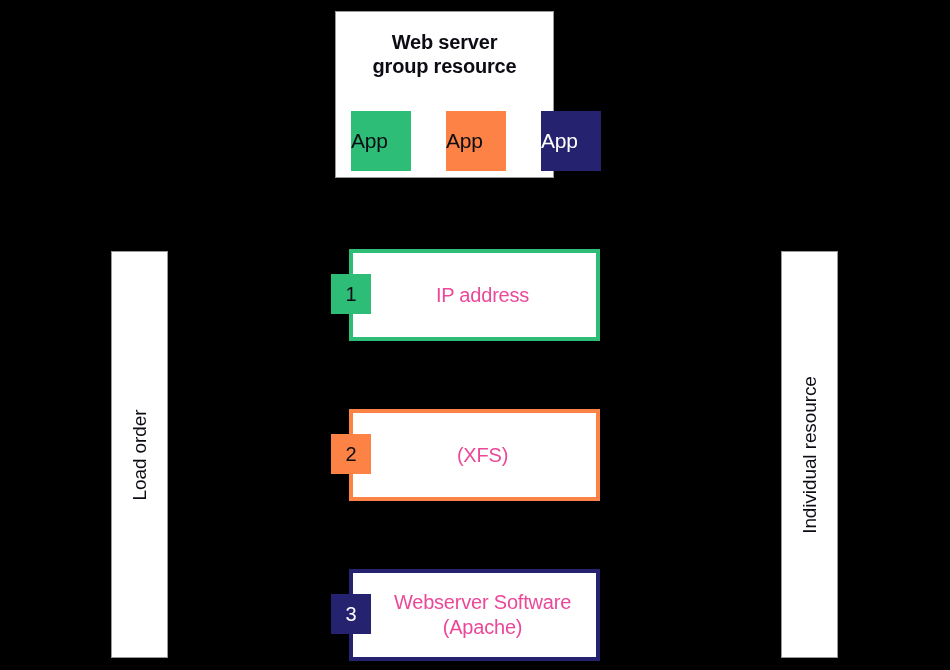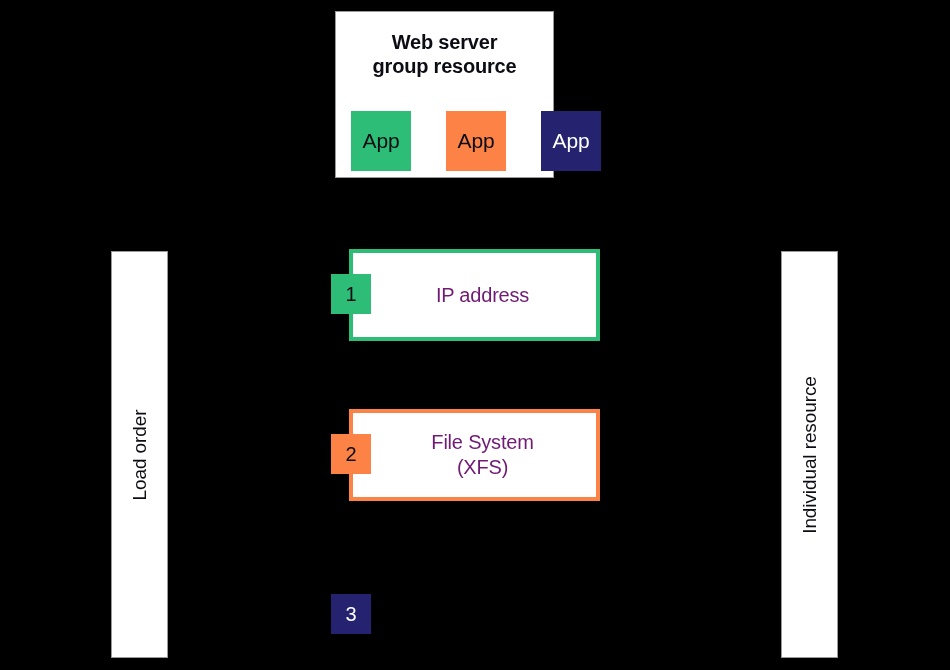--- a/index.html
+++ b/index.html
@@ -55,21 +55,21 @@
     width: 247px;
     height: 60px;
   }
   .app-chip {
     position: absolute;
     top: 0;
     width: 60px;
     height: 60px;
     display: flex;
     align-items: center;
-    justify-content: center;
+    justify-content: flex-start;
     font-size: 21px;
     font-weight: 500;
     letter-spacing: -0.2px;
   }
   .app-chip.a0 { left: 0px; }
   .app-chip.a1 { left: 95px; }
   .app-chip.a2 { left: 190px; }
 
   
   .side-bar {
@@ -113,21 +113,21 @@
   .res-text {
     position: absolute;
     left: 0;
     top: 0;
     width: 100%;
     height: 100%;
     display: flex;
     flex-direction: column;
     align-items: center;
     justify-content: center;
-    color: #701a75;
+    color: #ec4899;
     font-size: 20px;
     line-height: 25px;
     font-weight: 500;
     letter-spacing: -0.2px;
     text-align: center;
     padding-left: 16px;
     box-sizing: border-box;
   }
 
   .res-badge {
@@ -179,25 +179,30 @@
     <div class="res-text">
       <span>IP address</span>
     </div>
   </div>
   <div class="res-badge b0" style="background: rgb(46, 189, 119);">
     <span>1</span>
   </div>
 
   <div class="res-box r1" style="border-color: rgb(252, 131, 69);">
     <div class="res-text">
-      <span>File System</span>
       <span>(XFS)</span>
     </div>
   </div>
   <div class="res-badge b1" style="background: rgb(252, 131, 69);">
     <span>2</span>
   </div>
 
+  <div class="res-box r2" style="border-color: rgb(37, 34, 112);">
+    <div class="res-text">
+      <span>Webserver Software</span>
+      <span>(Apache)</span>
+    </div>
+  </div>
   <div class="res-badge b2" style="background: rgb(37, 34, 112);">
     <span>3</span>
   </div>
 
 </div>
 
 </body></html>

